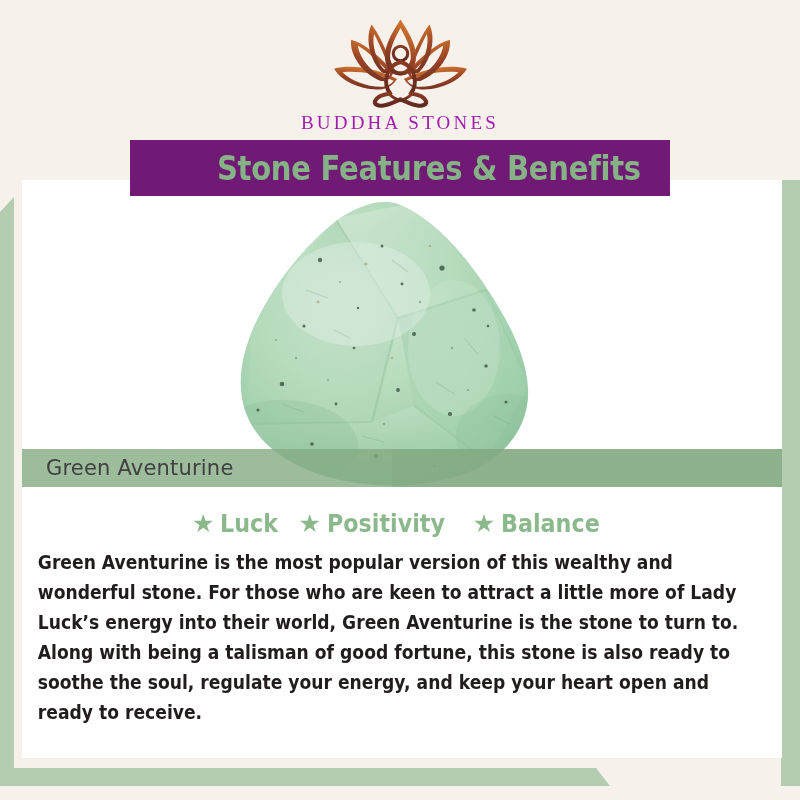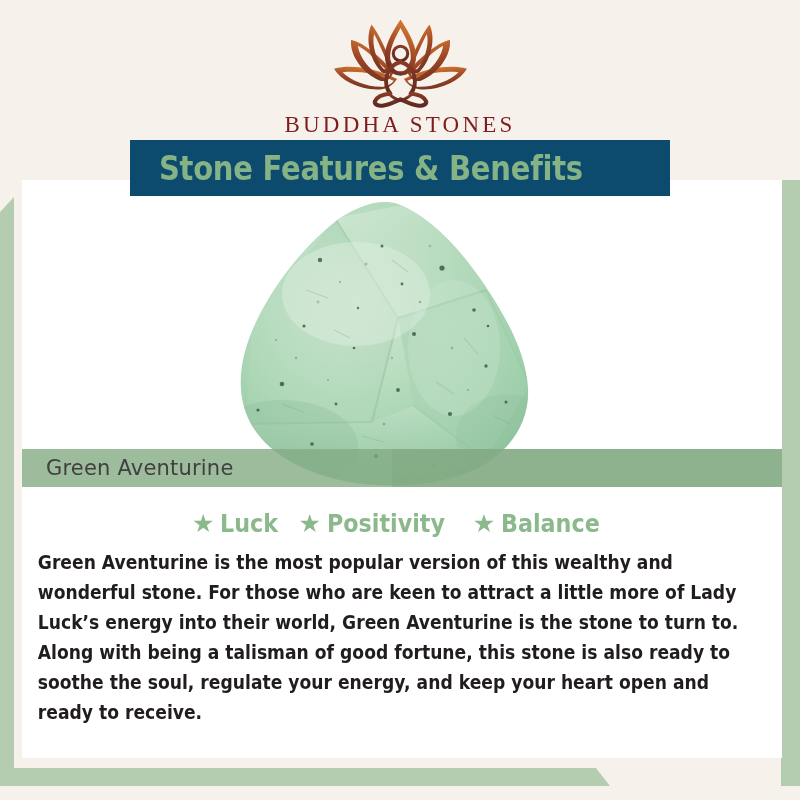--- a/index.html
+++ b/index.html
@@ -27,33 +27,33 @@
     position:absolute; left:0; top:0; right:0; height:180px;
     background:#f7f1ec;
     z-index:3;
     display:flex; flex-direction:column; align-items:center;
   }
   .logo-wrap { margin-top:16px; width:175px; height:92px; }
   .logo-wrap svg { display:block; width:100%; height:100%; }
   .brand-name {
     margin-top:4px;
     font-family:"Liberation Serif", serif;
-    font-size:23px;
+    font-size:19px;
     letter-spacing:3.2px;
-    color:#7f1d1d;
+    color:#a21caf;
     font-weight:400;
   }
 
   
   .title-banner {
     position:absolute;
     left:130px; right:130px; top:140px; height:56px;
-    background:#0c4a6e;
+    background:#701a75;
     z-index:4;
-    display:flex; align-items:center; justify-content:flex-start;
+    display:flex; align-items:center; justify-content:flex-end;
   }
   .title-text {
     font-family:"DejaVu Sans", sans-serif;
     font-weight:bold;
     font-size:33px;
     color:#85b385;
     letter-spacing:-0.3px;
     transform:scaleX(0.88);
     transform-origin:center;
     white-space:nowrap;

